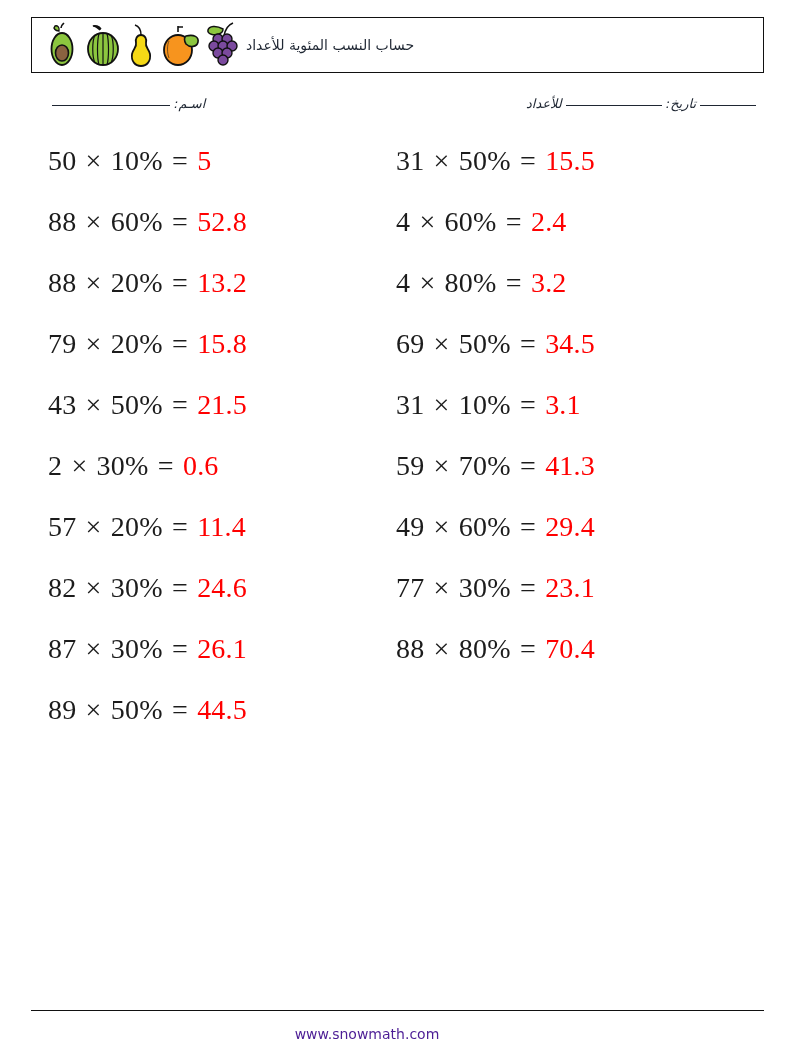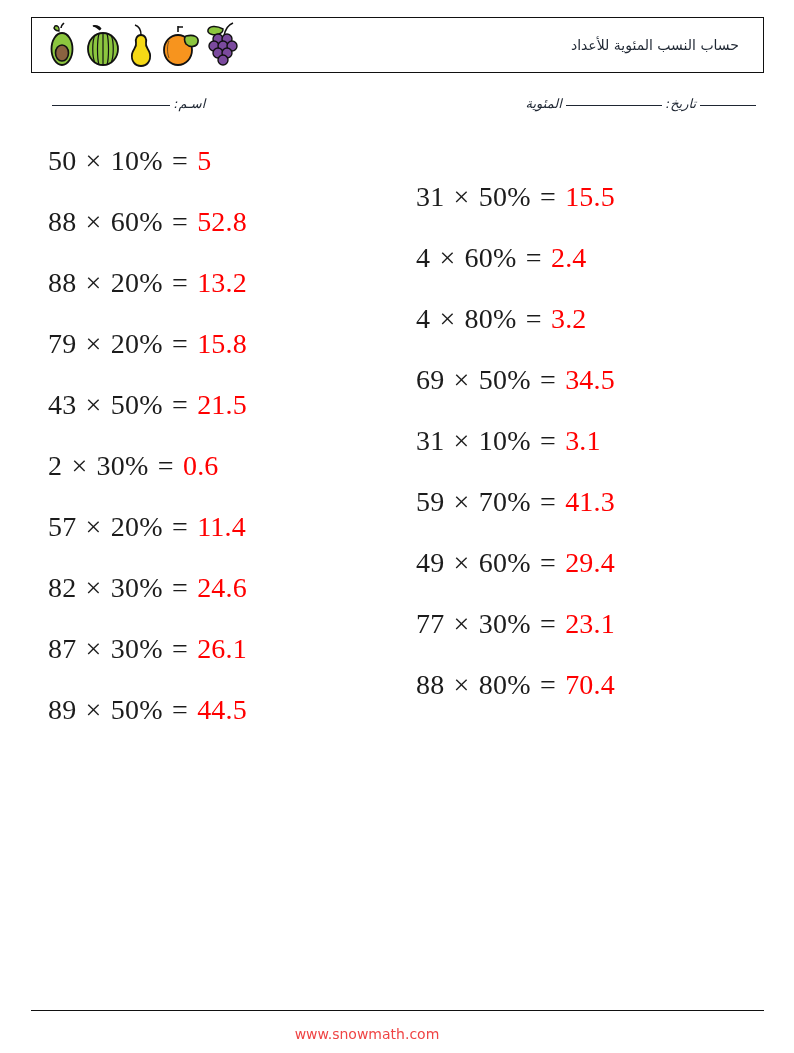--- a/index.html
+++ b/index.html
@@ -28,21 +28,21 @@
   .header-box {
     position: absolute;
     left: 31px;
     top: 17px;
     width: 733px;
     height: 56px;
     border: 1.6px solid #111111;
     box-sizing: border-box;
     display: flex;
     align-items: center;
-    justify-content: space-between;
+    justify-content: flex-start;
   }
   .fruit-strip {
     display: flex;
     align-items: center;
     gap: 2px;
     padding-left: 14px;
     height: 100%;
   }
   .fruit-strip svg { display: block; }
 
@@ -113,21 +113,21 @@
     position: absolute;
     left: 0;
     top: 143px;
     width: 794px;
   }
   .col {
     position: absolute;
     top: 0;
   }
   .col-left  { left: 48px;  width: 330px; }
-  .col-right { left: 416px; width: 330px; margin-top: 36px; }
+  .col-right { left: 396px; width: 330px; }
 
   .problem {
     height: 61px;
     line-height: 36px;
     font-size: 28px;
     font-family: "Liberation Serif", "DejaVu Serif", serif;
     color: #1c1c1c;
     white-space: nowrap;
     letter-spacing: 0.2px;
   }
@@ -146,21 +146,21 @@
     border-top: 1.7px solid #111111;
   }
   .footer-text {
     position: absolute;
     left: 0;
     top: 1026px;
     width: 734px;
     text-align: center;
     font-family: "DejaVu Sans", "Liberation Sans", sans-serif;
     font-size: 14px;
-    color: #ef4444;
+    color: #4c1d95;
   }
 </style>
 </head>
 <body>
 
 <div class="page">
 
   <div class="header-box">
 
     <div class="fruit-strip">
@@ -215,21 +215,21 @@
     <div class="worksheet-title">حساب النسب المئوية للأعداد</div>
   </div>
 
   <div class="info-row">
 
     <div class="info-left">
       <span class="lbl">اسـم:</span><span class="rule-long"></span>
     </div>
 
     <div class="info-right">
-      <span class="rule-short"></span><span class="lbl">تاريخ:</span><span class="rule-med"></span><span class="lbl">المئوية</span>
+      <span class="rule-short"></span><span class="lbl">تاريخ:</span><span class="rule-med"></span><span class="lbl">للأعداد</span>
     </div>
 
   </div>
 
   <div class="problems">
 
     <div class="col col-left" id="col-left">
         <div class="problem"><span>50</span><span class="op"> × </span><span>10%</span><span class="op"> = </span><span class="answer">5</span></div>
         <div class="problem"><span>88</span><span class="op"> × </span><span>60%</span><span class="op"> = </span><span class="answer">52.8</span></div>
         <div class="problem"><span>88</span><span class="op"> × </span><span>20%</span><span class="op"> = </span><span class="answer">13.2</span></div>

